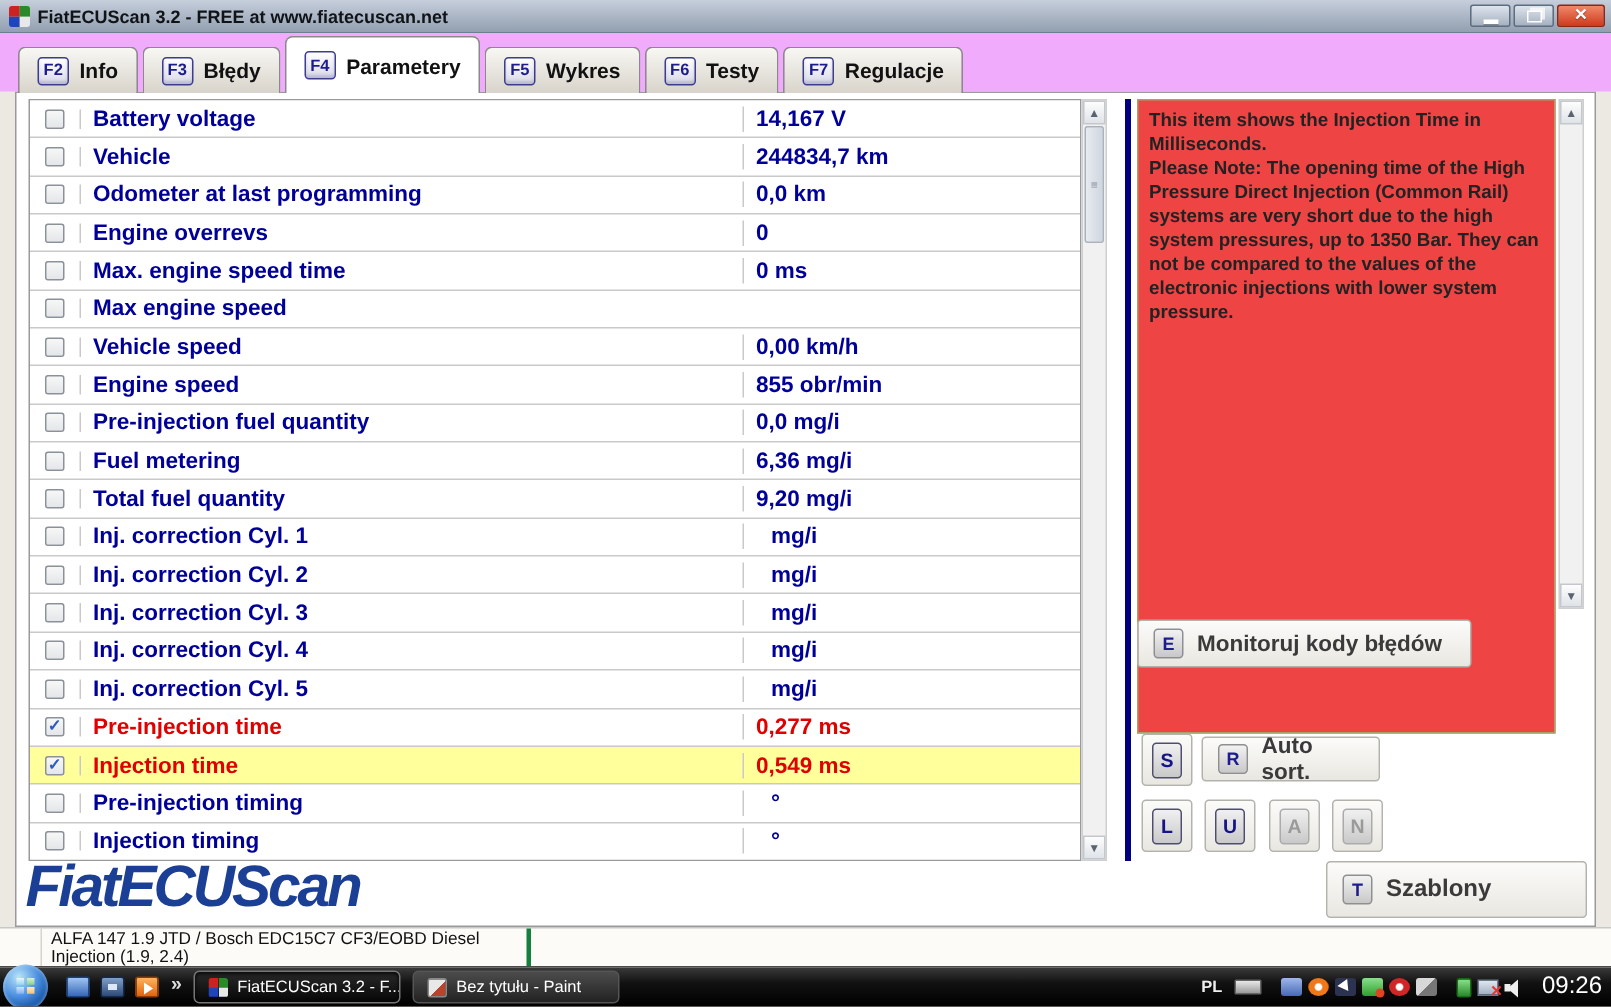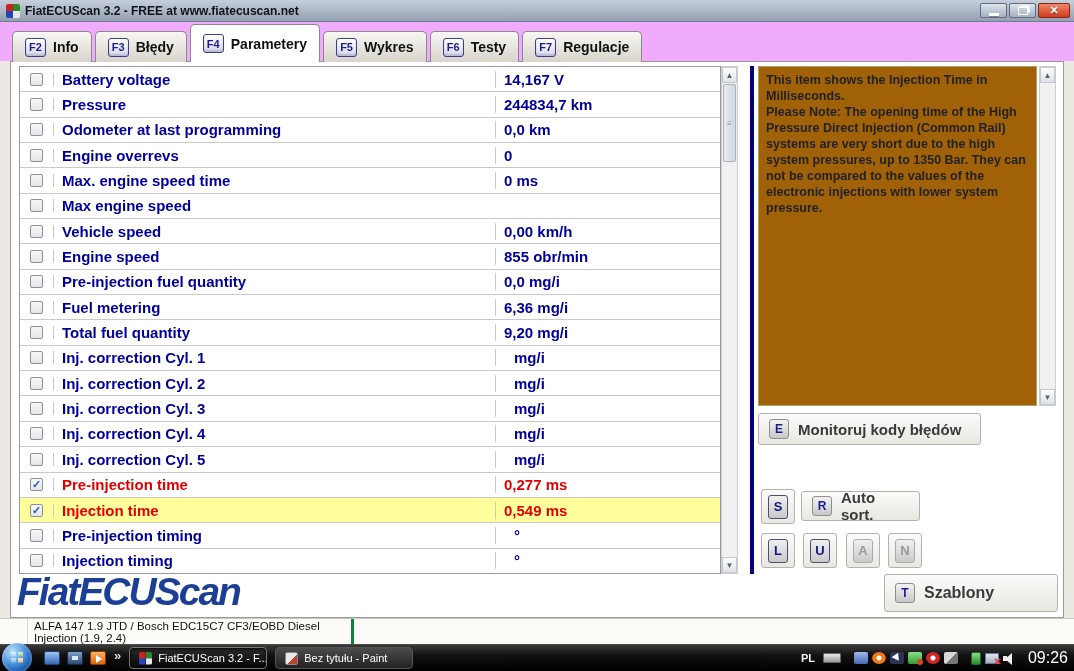--- a/index.html
+++ b/index.html
@@ -63,21 +63,21 @@
     border:1px solid #aab2bd;border-radius:2px;display:flex;align-items:center;justify-content:center;
     color:#8a93a0;font-size:8px;letter-spacing:0;}
   .tscroll{left:710px;top:4px;height:508px;}
   .tscroll .sb-thumb{top:17px;height:78px;}
   .iscroll{left:1028px;top:4px;height:340px;}
 
   
   .divider{position:absolute;left:739px;top:4px;width:4px;height:508px;background:#000080;}
 
   
-  .infobox{position:absolute;left:747px;top:4px;width:279px;height:340px;background:#a16207;
+  .infobox{position:absolute;left:747px;top:4px;width:279px;height:423px;background:#ef4444;
     border:1px solid #a8a26a;padding:5px 7px;font-size:12.5px;line-height:16px;font-weight:bold;color:#222;
     white-space:pre-wrap;overflow:hidden;}
 
   
   .panel-btn{position:absolute;display:flex;align-items:center;gap:9px;padding:0 10px;
     background:linear-gradient(#fbfbfa,#e9e7e1);border:1px solid #b4b2ac;border-radius:3px;
     font-weight:bold;color:#3a3a3a;cursor:default;}
   .kc{display:inline-flex;align-items:center;justify-content:center;width:20px;height:20px;flex:0 0 auto;
     border:1px solid #8f8f8f;border-radius:3px;background:linear-gradient(#f2f2f2,#c8c8c8);
     color:#1c1c8e;font-weight:bold;font-size:12px;}
@@ -208,21 +208,21 @@
             <div class="cc">
               <span class="cb"></span>
             </div>
             <div class="cn">Battery voltage</div>
             <div class="cv">14,167 V</div>
           </div>
           <div class="trow">
             <div class="cc">
               <span class="cb"></span>
             </div>
-            <div class="cn">Pressure</div>
+            <div class="cn">Vehicle</div>
             <div class="cv">244834,7 km</div>
           </div>
           <div class="trow">
             <div class="cc">
               <span class="cb"></span>
             </div>
             <div class="cn">Odometer at last programming</div>
             <div class="cv">0,0 km</div>
           </div>
           <div class="trow">

